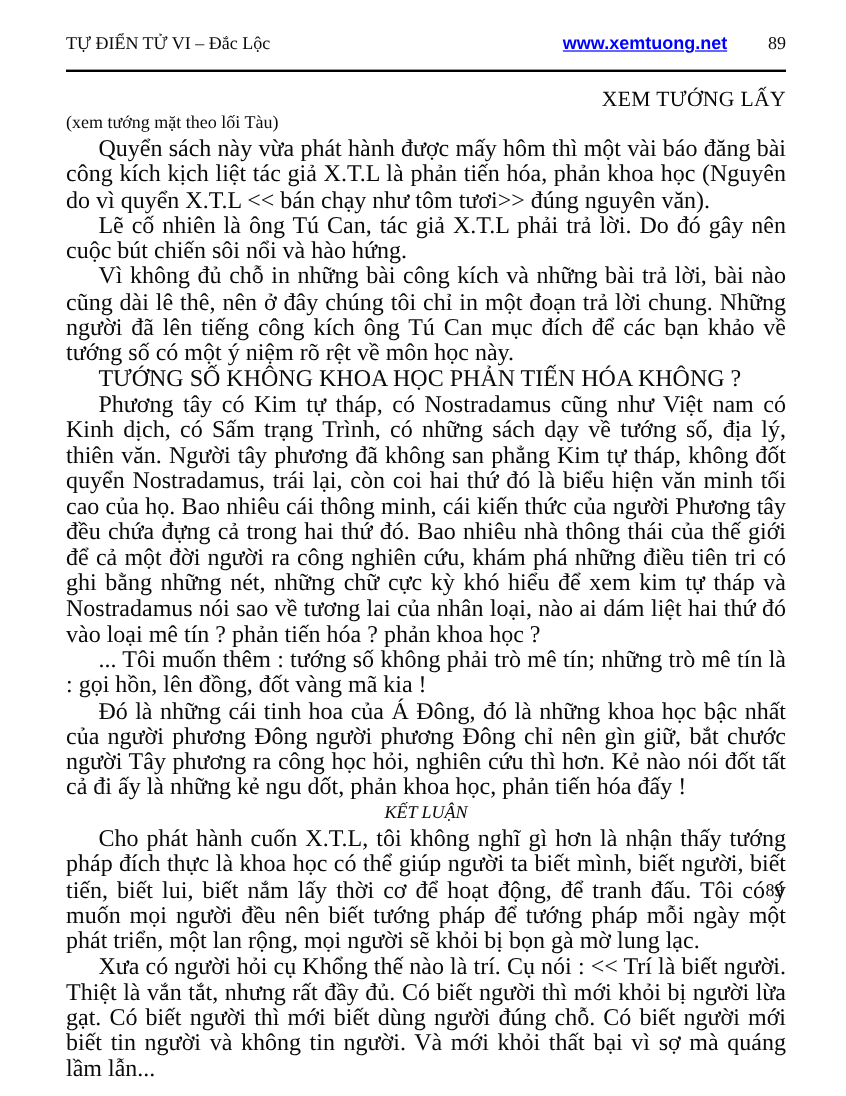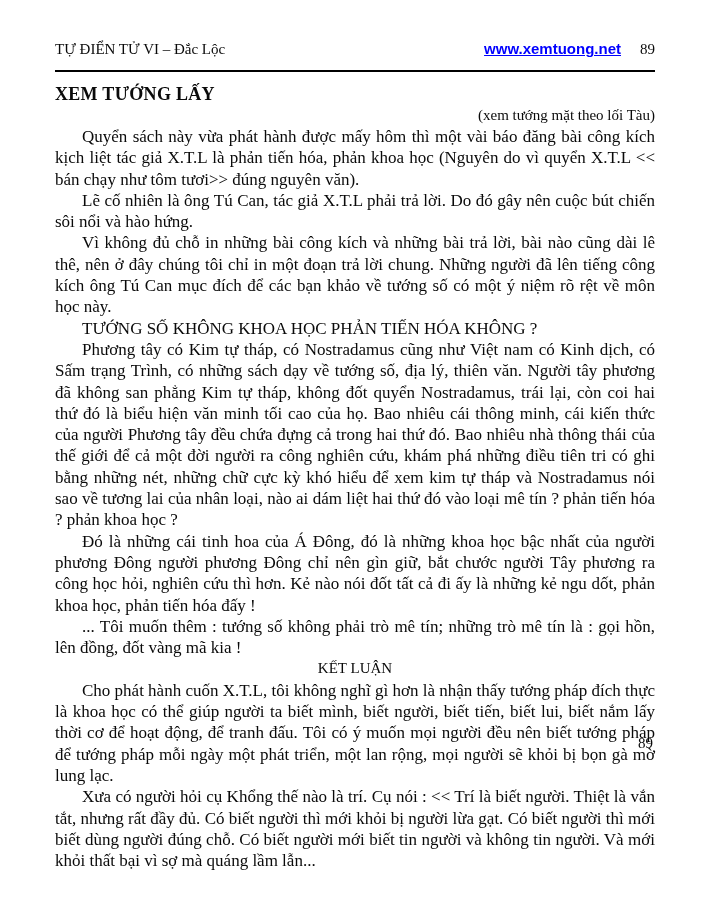--- a/index.html
+++ b/index.html
@@ -8,72 +8,73 @@
     height: 913px;
     background: #ffffff;
     color: #0a0a0a;
     font-family: "Liberation Serif", "DejaVu Serif", serif;
   }
   .page {
     position: relative;
     box-sizing: border-box;
     width: 705px;
     height: 788px;
-    padding: 40px 50px 0 55px;
+    padding: 28px 50px 0 55px;
   }
   .header {
     display: flex;
     justify-content: space-between;
     align-items: baseline;
     font-size: 15px;
   }
   .header-right {
     display: flex;
     align-items: baseline;
-    gap: 19px;
+    gap: 34px;
   }
   .site-link {
     font-family: "Liberation Sans", "DejaVu Sans", sans-serif;
     font-weight: bold;
     color: #0000ff;
     text-decoration: underline;
     font-size: 15px;
     cursor: pointer;
   }
   .header-page-num { font-size: 15px; }
   .rule {
     border-top: 2px solid #000;
     margin-top: 12px;
   }
   .doc-title {
     margin: 12px 0 0 0;
-    text-align: left;
+    text-align: right;
     font-size: 18px;
-    font-weight: bold;
+    font-weight: normal;
     letter-spacing: 0.3px;
   }
   .doc-subtitle, .doc-byline {
     margin: 2px 0 0 0;
-    text-align: right;
+    text-align: left;
     font-size: 15px;
     font-weight: normal;
   }
   .body-text { margin-top: 2px; }
   p.body {
     margin: 0;
-    font-size: 17px;
+    font-size: 20px;
     line-height: 21.3px;
     text-align: justify;
     text-indent: 27px;
   }
   p.center-italic {
     margin: 0;
     font-size: 15px;
     line-height: 21.3px;
     text-align: center;
+    font-style: italic;
     text-indent: 0;
   }
   .footer-page-num {
     position: absolute;
     right: 52px;
     bottom: 36px;
     font-size: 15px;
   }
 </style>
 </head>
@@ -93,22 +94,22 @@
 
   <h1 class="doc-title">XEM TƯỚNG LẤY</h1>
   <div class="doc-subtitle">(xem tướng mặt theo lối Tàu)</div>
 
   <div class="body-text">
     <p class="body">Quyển sách này vừa phát hành được mấy hôm thì một vài báo đăng bài công kích kịch liệt tác giả X.T.L là phản tiến hóa, phản khoa học (Nguyên do vì quyển X.T.L &lt;&lt; bán chạy như tôm tươi&gt;&gt; đúng nguyên văn).</p>
     <p class="body">Lẽ cố nhiên là ông Tú Can, tác giả X.T.L phải trả lời. Do đó gây nên cuộc bút chiến sôi nổi và hào hứng.</p>
     <p class="body">Vì không đủ chỗ in những bài công kích và những bài trả lời, bài nào cũng dài lê thê, nên ở đây chúng tôi chỉ in một đoạn trả lời chung. Những người đã lên tiếng công kích ông Tú Can mục đích để các bạn khảo về tướng số có một ý niệm rõ rệt về môn học này.</p>
     <p class="body">TƯỚNG SỐ KHÔNG KHOA HỌC PHẢN TIẾN HÓA KHÔNG ?</p>
     <p class="body">Phương tây có Kim tự tháp, có Nostradamus cũng như Việt nam có Kinh dịch, có Sấm trạng Trình, có những sách dạy về tướng số, địa lý, thiên văn. Người tây phương đã không san phẳng Kim tự tháp, không đốt quyển Nostradamus, trái lại, còn coi hai thứ đó là biểu hiện văn minh tối cao của họ. Bao nhiêu cái thông minh, cái kiến thức của người Phương tây đều chứa đựng cả trong hai thứ đó. Bao nhiêu nhà thông thái của thế giới để cả một đời người ra công nghiên cứu, khám phá những điều tiên tri có ghi bằng những nét, những chữ cực kỳ khó hiểu để xem kim tự tháp và Nostradamus nói sao về tương lai của nhân loại, nào ai dám liệt hai thứ đó vào loại mê tín ? phản tiến hóa ? phản khoa học ?</p>
+    <p class="body">... Tôi muốn thêm : tướng số không phải trò mê tín; những trò mê tín là : gọi hồn, lên đồng, đốt vàng mã kia !</p>
     <p class="body">Đó là những cái tinh hoa của Á Đông, đó là những khoa học bậc nhất của người phương Đông người phương Đông chỉ nên gìn giữ, bắt chước người Tây phương ra công học hỏi, nghiên cứu thì hơn. Kẻ nào nói đốt tất cả đi ấy là những kẻ ngu dốt, phản khoa học, phản tiến hóa đấy !</p>
-    <p class="body">... Tôi muốn thêm : tướng số không phải trò mê tín; những trò mê tín là : gọi hồn, lên đồng, đốt vàng mã kia !</p>
     <p class="center-italic">KẾT LUẬN</p>
     <p class="body">Cho phát hành cuốn X.T.L, tôi không nghĩ gì hơn là nhận thấy tướng pháp đích thực là khoa học có thể giúp người ta biết mình, biết người, biết tiến, biết lui, biết nắm lấy thời cơ để hoạt động, để tranh đấu. Tôi có ý muốn mọi người đều nên biết tướng pháp để tướng pháp mỗi ngày một phát triển, một lan rộng, mọi người sẽ khỏi bị bọn gà mờ lung lạc.</p>
     <p class="body">Xưa có người hỏi cụ Khổng thế nào là trí. Cụ nói : &lt;&lt; Trí là biết người. Thiệt là vắn tắt, nhưng rất đầy đủ. Có biết người thì mới khỏi bị người lừa gạt. Có biết người thì mới biết dùng người đúng chỗ. Có biết người mới biết tin người và không tin người. Và mới khỏi thất bại vì sợ mà quáng lầm lẫn...</p>
 
   </div>
 
   <div class="footer-page-num">89</div>
 
 </div>
 

